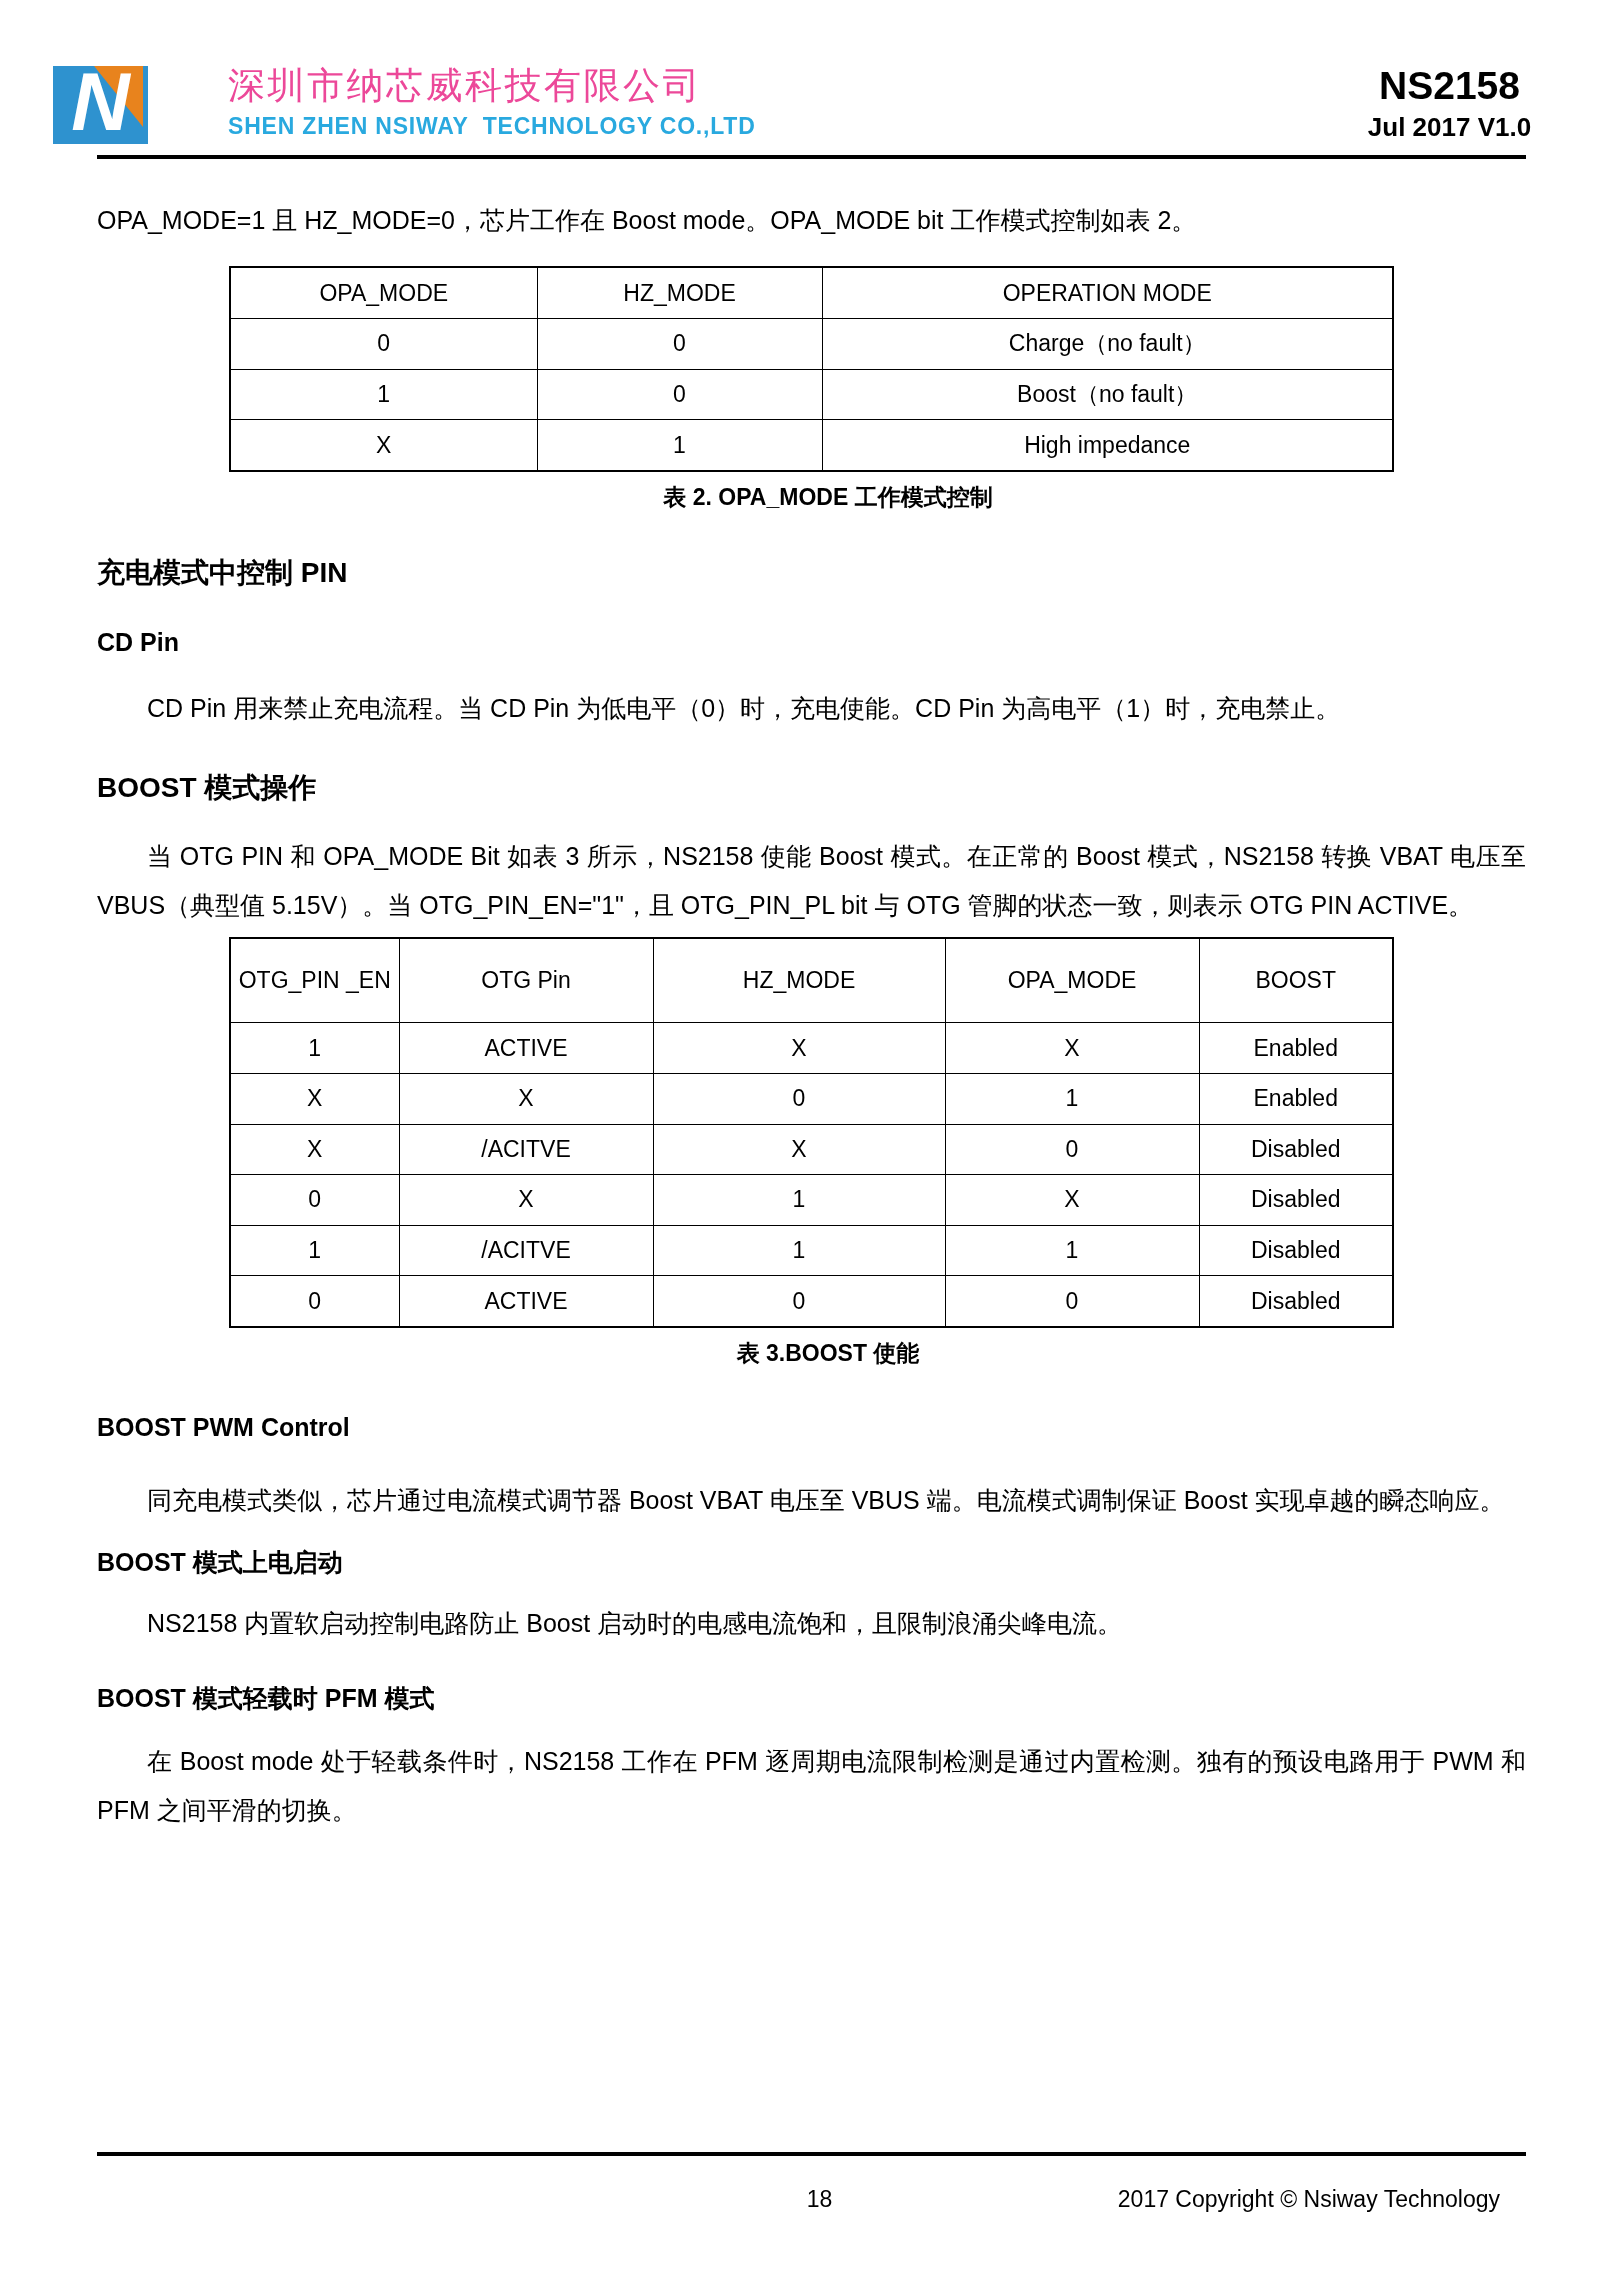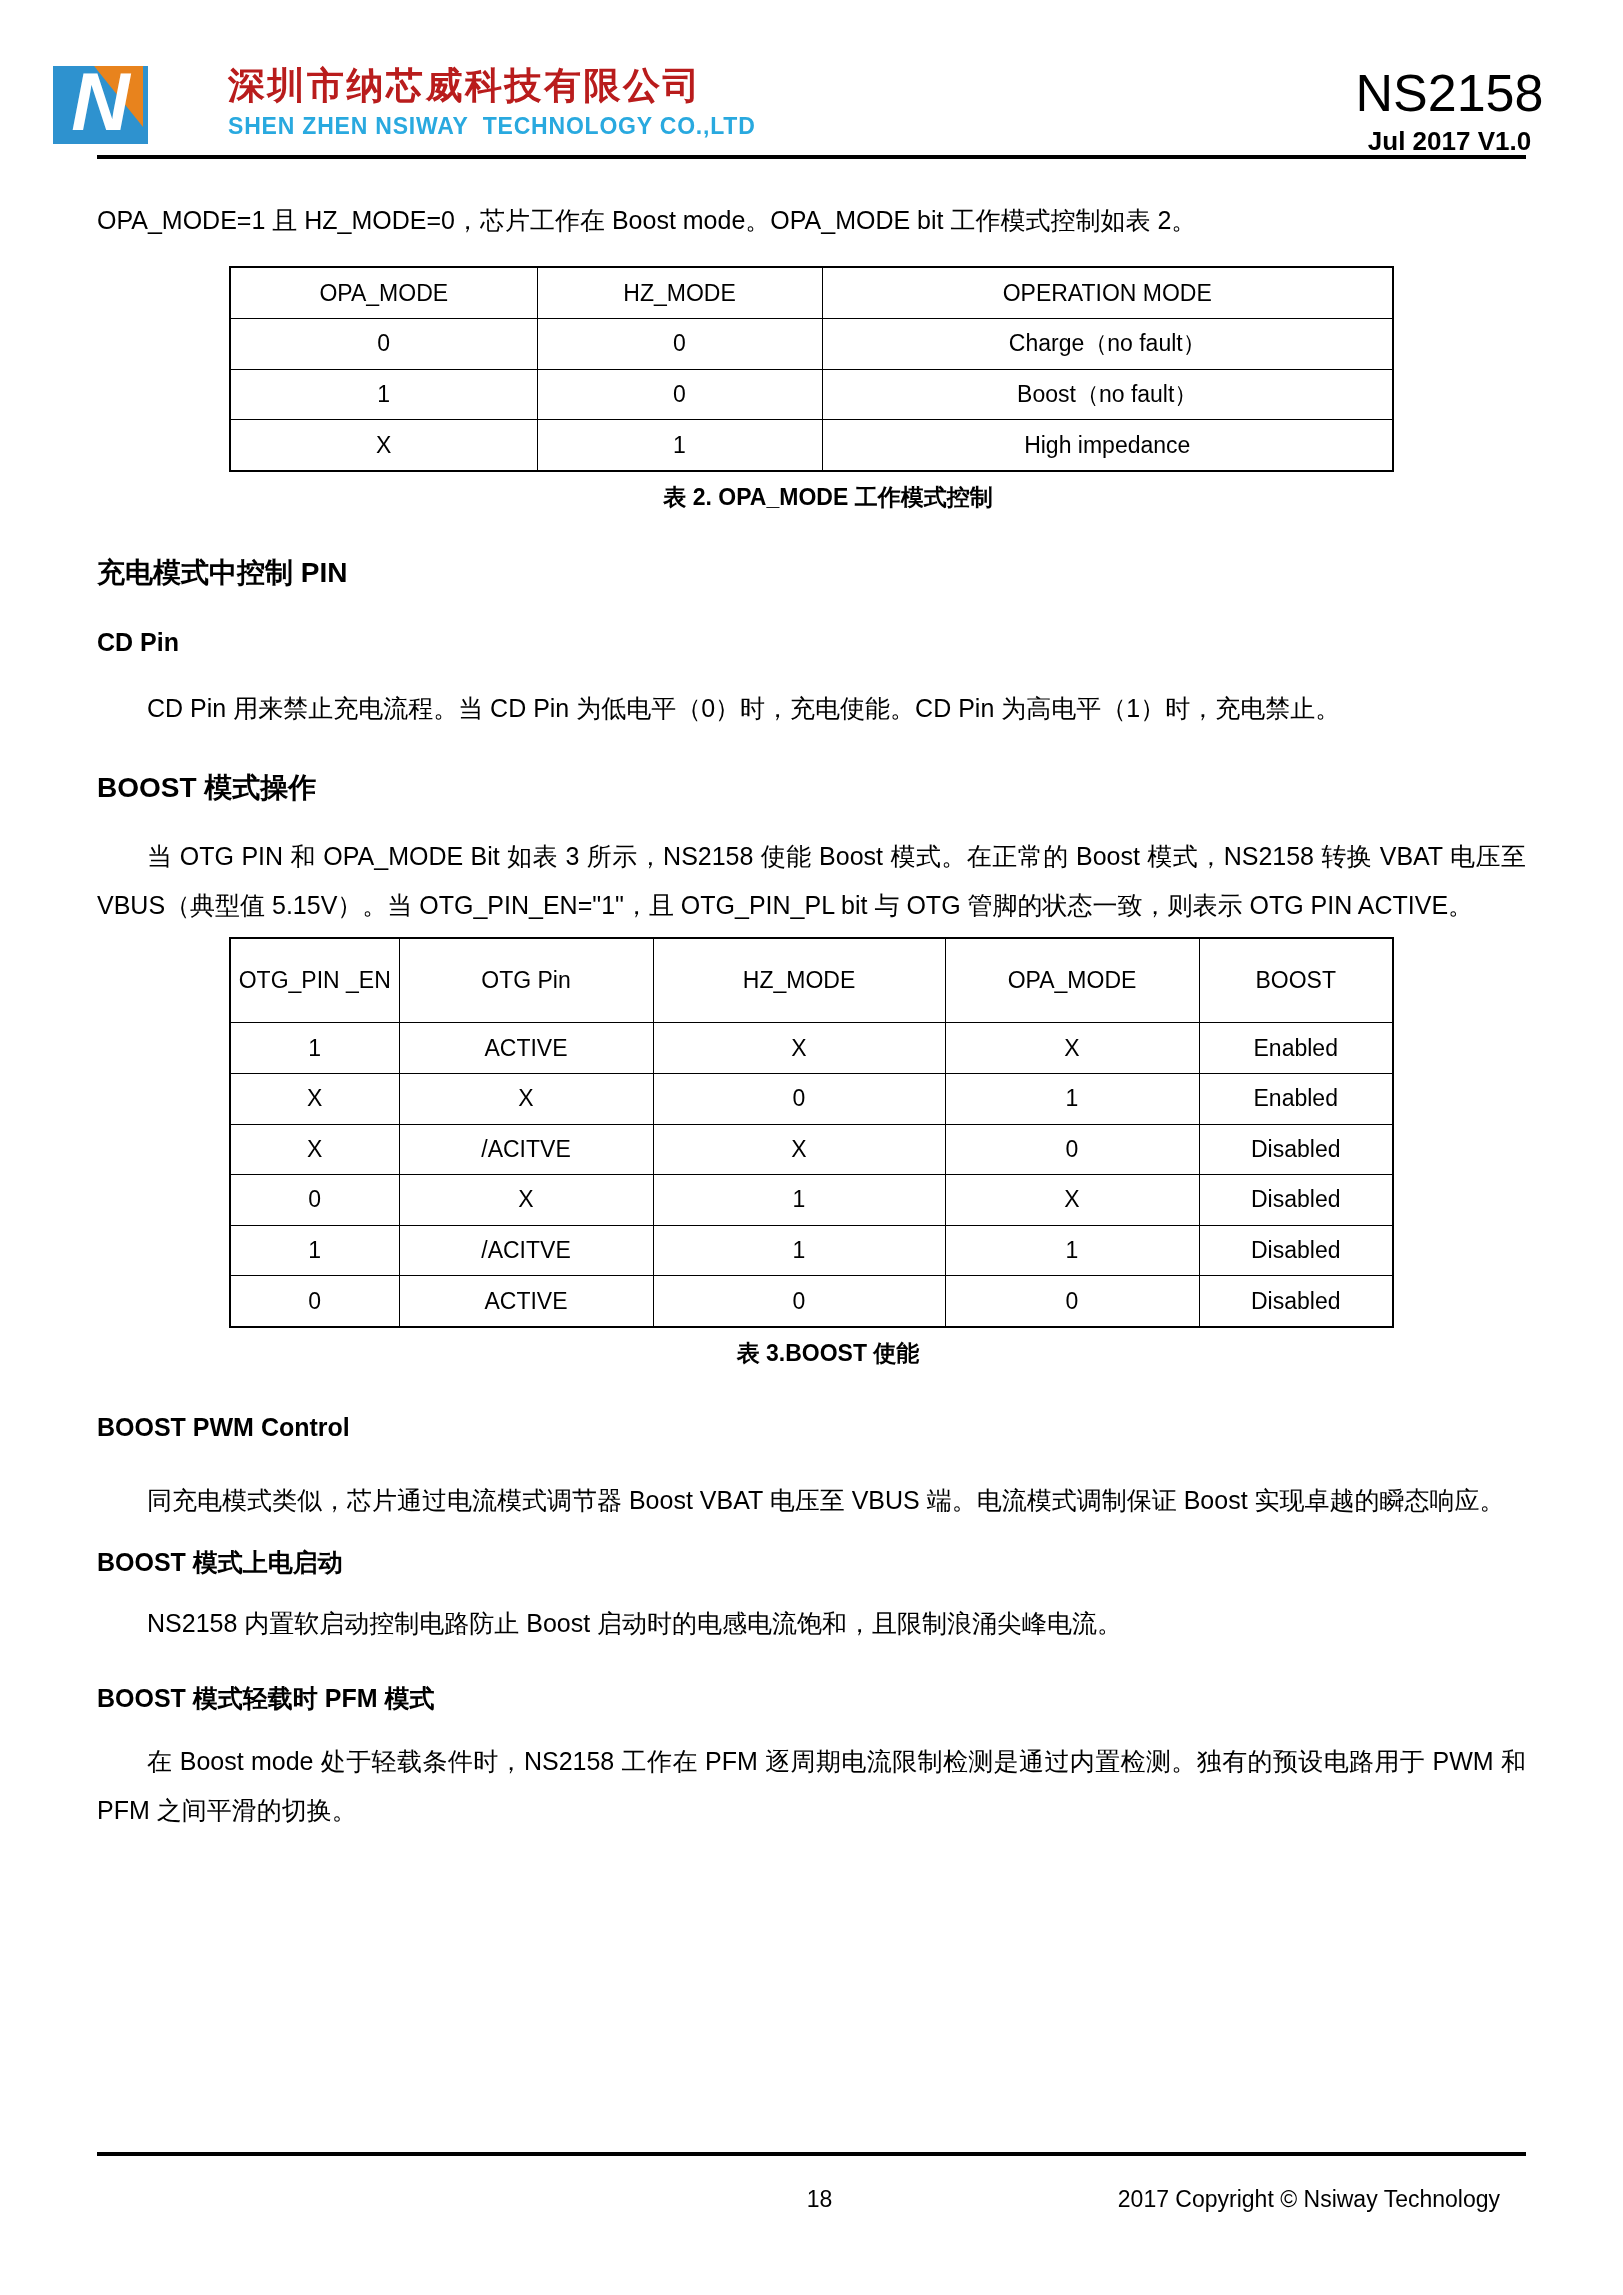--- a/index.html
+++ b/index.html
@@ -21,27 +21,27 @@
     border-style:solid; border-width:61px 0 0 49px;
     border-color:#e8831d transparent transparent transparent;
   }
   .logo .nmark {
     position:absolute; left:0; top:-5px; width:95px; height:83px;
     font-size:81px; font-weight:bold; font-style:italic; color:#ffffff;
     text-align:center; line-height:83px;
   }
   .company { margin-left:80px; }
   .company-cn {
-    color:#b91c1c; font-size:37px; font-weight:bold; letter-spacing:2.5px; line-height:1.1;
+    color:#ec4899; font-size:37px; font-weight:normal; letter-spacing:2.5px; line-height:1.1;
   }
   .company-en {
     color:#29a9df; font-size:23px; font-weight:bold; margin-top:6.8px; white-space:pre; letter-spacing:0.8px;
   }
   .doc-id { margin-left:auto; width:203px; text-align:center; margin-right:72px; }
-  .part-number { font-size:52px; font-weight:normal; line-height:1.05; }
+  .part-number { font-size:39px; font-weight:bold; line-height:1.05; }
   .revision { font-size:26px; font-weight:bold; margin-top:5px; }
   .rule { border:none; border-top:4.2px solid #000; margin:3.4px 97px 0; }
 
   
   p.body-text {
     font-size:25px; line-height:49px; text-align:justify; margin:0 97px;
   }
   p.indent { text-indent:2em; }
   .h2 { font-size:28px; font-weight:bold; margin:0 97px; }
   .h3 { font-size:25px; font-weight:bold; margin:0 97px; }

